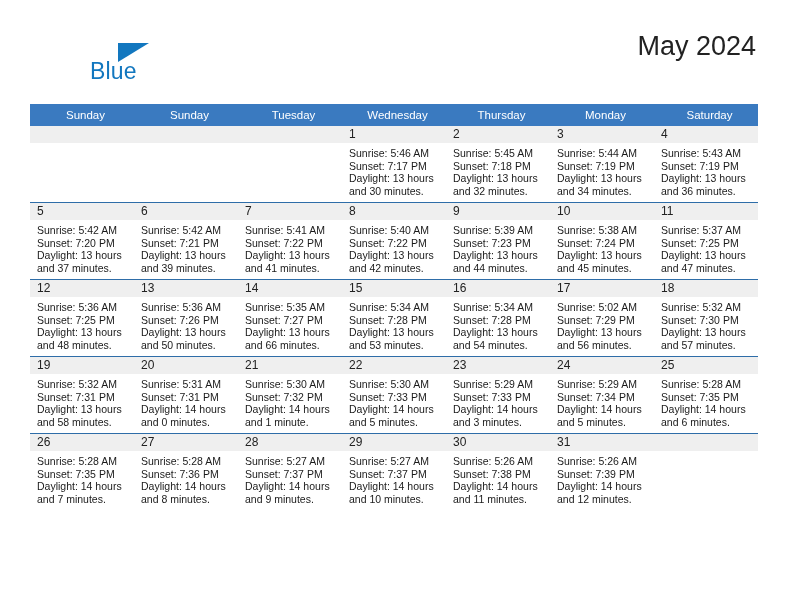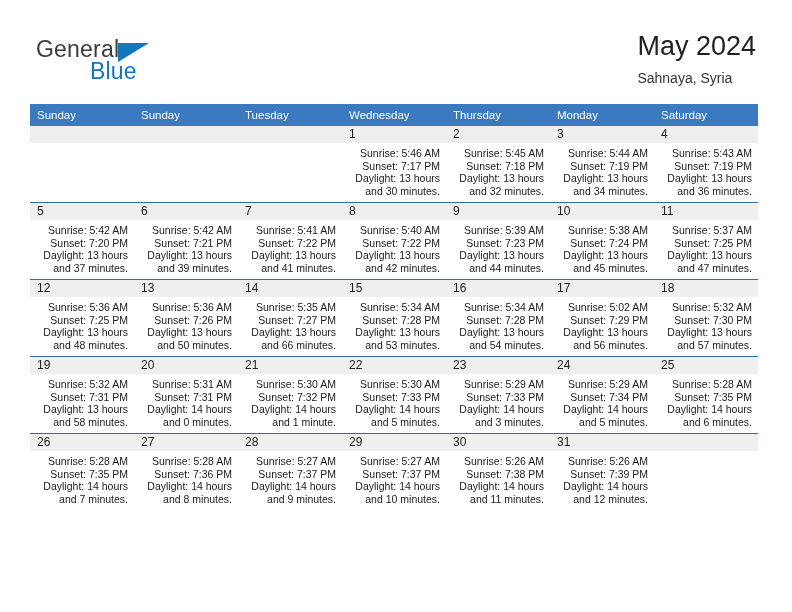--- a/index.html
+++ b/index.html
@@ -60,21 +60,21 @@
     top: 22px;
     font-size: 23px;
     color: #1277bf;
     letter-spacing: 0.2px;
   }
 
   .title-block {
     position: absolute;
     right: 36px;
     top: 30px;
-    text-align: left;
+    text-align: right;
     margin-left: 28px;
   }
   .cal-title {
     font-size: 27px;
     color: #222222;
     line-height: 32px;
     white-space: nowrap;
   }
   .cal-subtitle {
     font-size: 14px;
@@ -91,21 +91,21 @@
     top: 104px;
     width: 728px;
     border-collapse: collapse;
     table-layout: fixed;
   }
   .cal th {
     background: #3a7ac0;
     color: #ffffff;
     font-size: 11.5px;
     font-weight: normal;
-    text-align: left;
+    text-align: center;
     padding: 5px 0 5px 7px;
     height: 12px;
     border: none;
   }
   .cal td {
     width: 104px;
     height: 76px;
     vertical-align: top;
     padding: 0;
     border: none;
@@ -124,42 +124,39 @@
     color: #222222;
   }
   .daynum.empty {
     color: transparent;
   }
   .info {
     padding: 4px 6px 0 7px;
     font-size: 10.5px;
     line-height: 12.6px;
     color: #1a1a1a;
-    text-align: right;
   }
   .info div {
     white-space: nowrap;
   }
 </style>
 </head>
 <body>
 
 <div class="page">
 
   <div class="top">
 
     <div class="brand">
-      <span class="brand-general">General</span>
       <span class="brand-tri"></span>
       <span class="brand-blue">Blue</span>
     </div>
 
     <div class="title-block">
       <div class="cal-title">May 2024</div>
-      <div class="cal-subtitle">Sahnaya, Syria</div>
     </div>
 
   </div>
 
   <table class="cal">
     <thead>
       <tr>
         <th>Sunday</th>
         <th>Sunday</th>
         <th>Tuesday</th>

